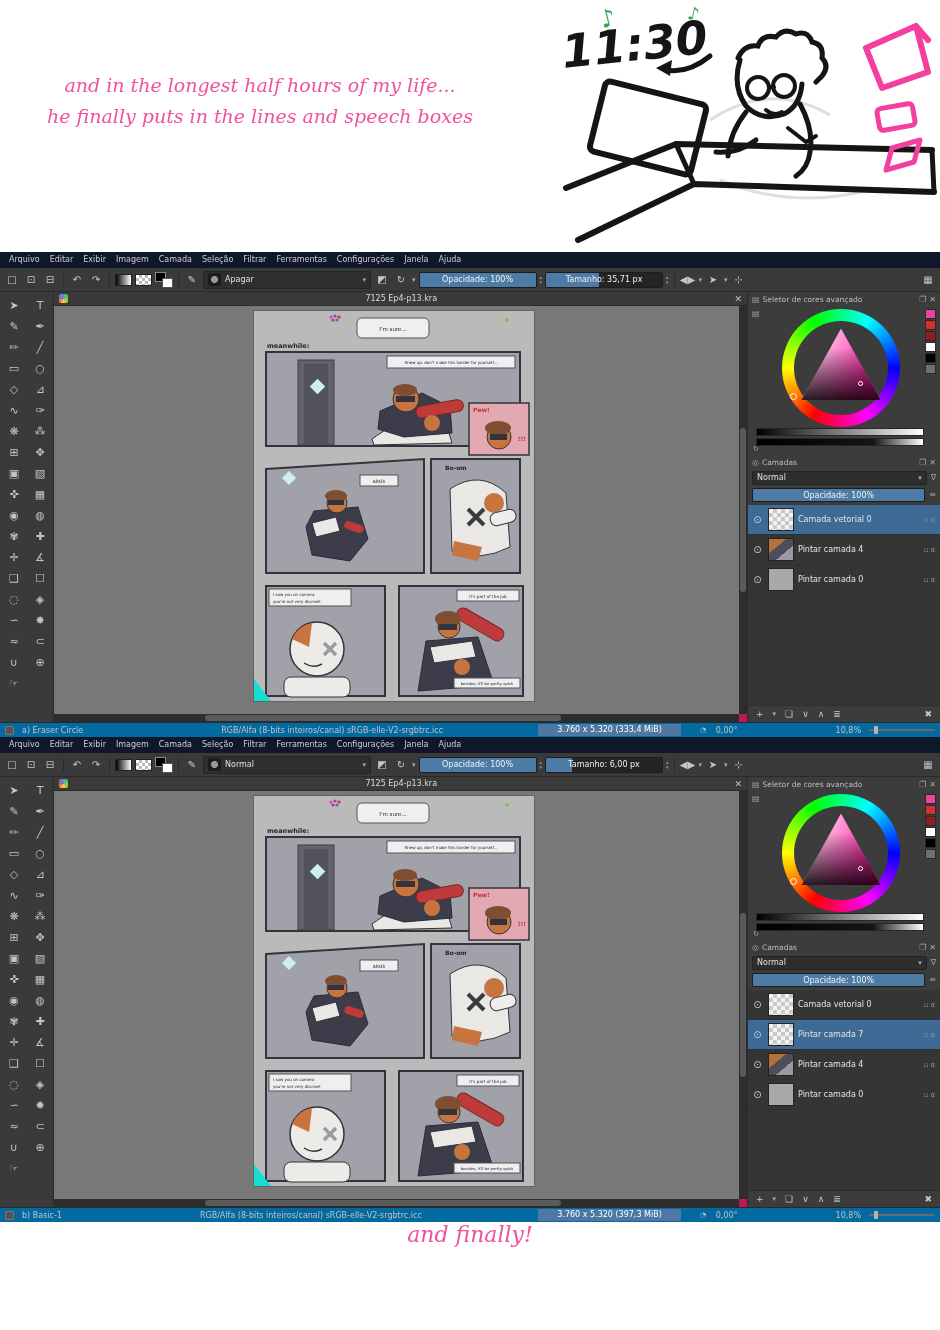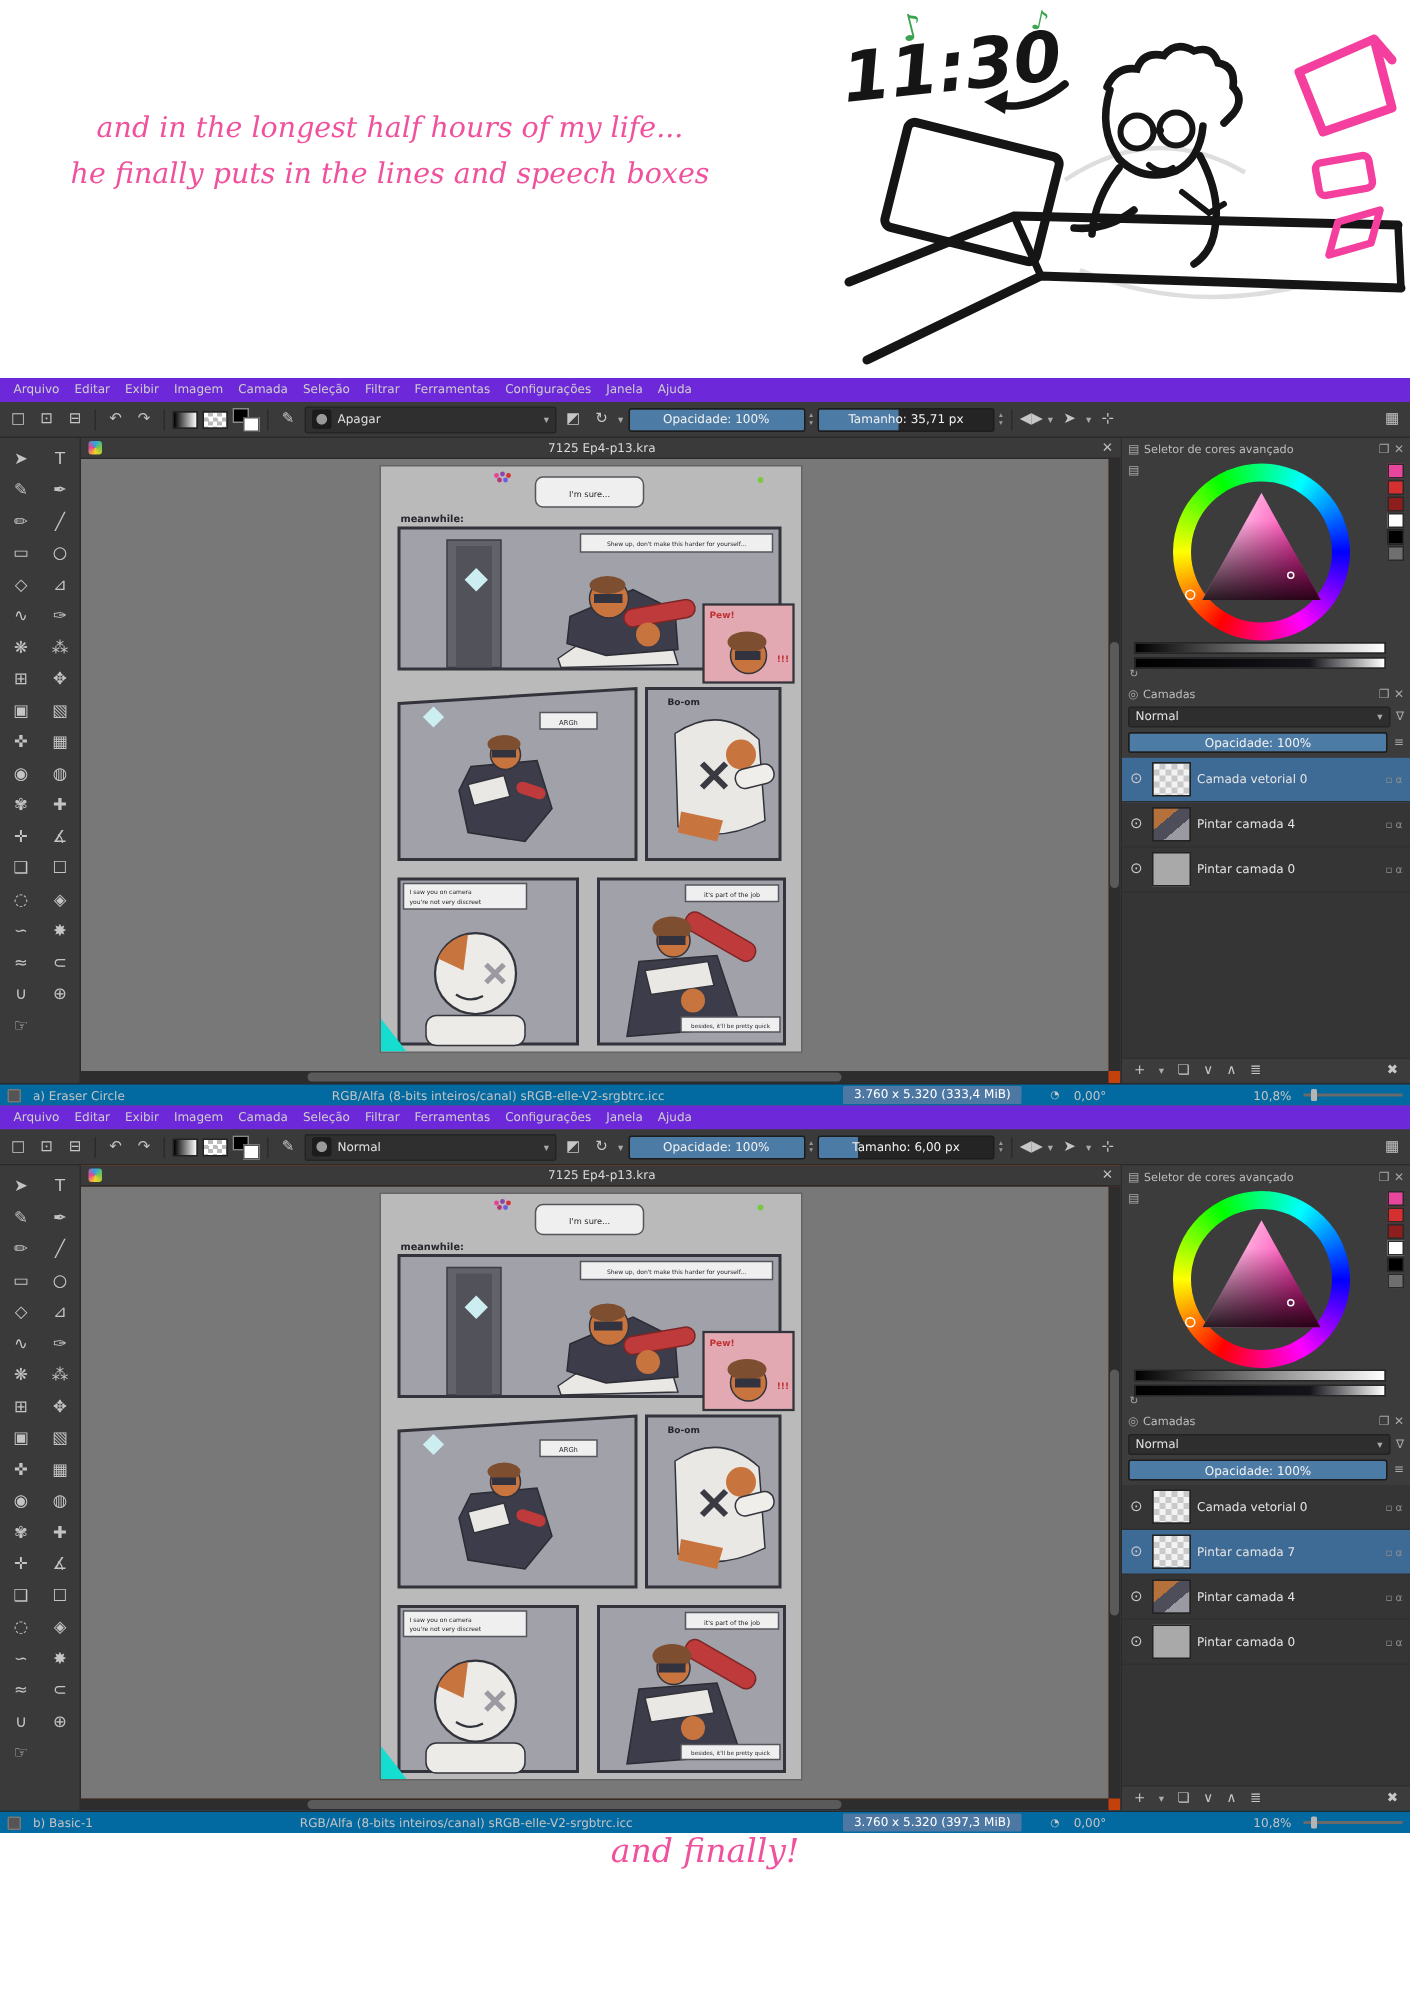--- a/index.html
+++ b/index.html
@@ -13,21 +13,21 @@
   font-family:"DejaVu Serif",serif;font-style:italic;font-size:19px;line-height:31px}
 .doodle{position:absolute;right:0;top:0;width:380px;height:250px}
 .bottom-strip{position:absolute;top:1222px;left:0;width:940px;height:108px;background:#fff}
 .bottom-caption{text-align:center;color:#f0519d;font-family:"DejaVu Serif",serif;
   font-style:italic;font-size:22px}
 
 
 .krita{position:absolute;left:0;width:940px;height:485px;background:#3c3c3c;color:#ccc;font-size:8px}
 #win1{top:252px}
 #win2{top:737px}
-.menubar{position:absolute;top:0;left:0;right:0;height:16px;background:#6d28d9;display:flex;align-items:flex-start;padding:0 4px}
+.menubar{position:absolute;top:0;left:0;right:0;height:16px;background:#0f172a;display:flex;align-items:flex-start;padding:0 4px}
 .menu-item{font-size:8px;color:#cecece;padding:0 5px;line-height:16px;white-space:nowrap}
 .toolbar{position:absolute;top:16px;left:0;right:0;height:24px;background:#3a3a3a;border-bottom:1px solid #2a2a2a;
   display:flex;align-items:center;gap:3px;padding:0 4px}
 .tbtn{min-width:16px;height:17px;display:inline-flex;align-items:center;justify-content:center;color:#c6c6c6;font-size:10px}
 .tiny{font-size:7px;min-width:9px}
 .tsep{width:1px;height:14px;background:#2b2b2b;margin:0 2px}
 .gradient-chip{width:17px;height:12px;border:1px solid #222;background:linear-gradient(to right,#000,#fff)}
 .pattern-chip{width:17px;height:12px;border:1px solid #222;
   background:conic-gradient(#bbb 25%,#fff 0 50%,#bbb 0 75%,#fff 0);background-size:6px 6px}
 .fgbg{position:relative;width:18px;height:16px;display:inline-block}
@@ -38,21 +38,21 @@
 .preset .plabel{flex:1;font-size:8px;color:#e0e0e0;white-space:nowrap;overflow:hidden}
 .caret{font-size:7px;color:#aaa}
 .tslider{position:relative;width:118px;height:16px;background:#242424;border:1px solid #1d1d1d;border-radius:2px;overflow:hidden}
 .tslider .fill{position:absolute;left:0;top:0;bottom:0;background:#4c7ba6}
 .tslider .tlabel{position:relative;font-size:8px;color:#f2f2f2;text-align:center;line-height:14px;white-space:nowrap}
 .spin{display:inline-flex;flex-direction:column;justify-content:center;color:#9a9a9a;font-size:5px;line-height:5px}
 .main{position:absolute;top:40px;left:0;right:0;bottom:15px}
 .toolbox{position:absolute;left:0;top:0;bottom:0;width:54px;background:#3a3a3a;border-right:1px solid #2c2c2c;
   display:flex;flex-wrap:wrap;align-content:flex-start;padding:3px 0 0 1px}
 .tool{width:26px;height:21px;display:flex;align-items:center;justify-content:center;font-size:11px;color:#c4c4c4}
-.canvas-region{position:absolute;left:54px;right:193px;top:0;bottom:0;background:#c2410c}
+.canvas-region{position:absolute;left:54px;right:193px;top:0;bottom:0;background:#be185d}
 .doc-tab{position:absolute;top:0;left:0;right:0;height:14px;background:#3a3a3a;border-bottom:1px solid #2b2b2b;
   display:flex;align-items:center;padding:0 5px;gap:4px;z-index:2}
 .klogo{width:9px;height:9px;border-radius:2px;background:conic-gradient(#29a8e0,#7ac943,#f5d327,#e84393,#29a8e0)}
 .tab-title{flex:1;text-align:center;font-size:8px;color:#dadada}
 .tab-close{font-size:9px;color:#c0c0c0}
 .viewport{position:absolute;top:14px;left:0;right:8px;bottom:8px;background:#787878;overflow:hidden}
 .page{position:absolute;left:200px;top:5px;width:280px;height:390px;background:#bababa;box-shadow:0 0 0 1px #646464}
 .hscroll{position:absolute;left:0;right:8px;bottom:0;height:8px;background:#2d2d2d}
 .hscroll .thumb{position:absolute;top:1px;bottom:1px;left:22%;width:52%;background:#5a5a5a;border-radius:3px}
 .vscroll{position:absolute;top:14px;bottom:8px;right:0;width:8px;background:#2d2d2d}
@@ -90,21 +90,21 @@
 .layer-thumb.checker{background:conic-gradient(#c9c9c9 25%,#f2f2f2 0 50%,#c9c9c9 0 75%,#f2f2f2 0);background-size:8px 8px}
 .layer-thumb.art{background:linear-gradient(140deg,#b5713c 0 35%,#4e4e5a 35% 65%,#9a9aa2 65%)}
 .layer-thumb.gray{background:#a9a9a9}
 .layer-name{flex:1;font-size:8px;color:#e4e4e4;white-space:nowrap;overflow:hidden}
 .layer-badges{font-size:7px;color:#8f8f8f;letter-spacing:2px;white-space:nowrap}
 .layers-bottom{position:absolute;left:0;right:0;bottom:0;height:17px;border-top:1px solid #2e2e2e;
   display:flex;align-items:center;gap:9px;padding:0 8px;font-size:9px;color:#c8c8c8}
 .statusbar{position:absolute;left:0;right:0;bottom:0;height:15px;background:#0369a1;border-top:1px solid #292929;
   display:flex;align-items:center;gap:8px;padding:0 5px;font-size:8px;color:#c3c3c3;white-space:nowrap}
 .sb-chip{width:9px;height:9px;background:#555;border:1px solid #777;border-radius:1px;flex:none}
-.sb-dims{background:#4e78a4;color:#fff;padding:0 7px;line-height:12px;border-radius:1px;margin-left:auto}
+.sb-dims{background:#4e78a4;color:#fff;padding:0 19px;line-height:12px;border-radius:1px;margin-left:auto}
 .zoomline{position:relative;width:66px;height:2px;background:#6a6a6a;display:inline-block}
 .zoomline .zh{position:absolute;left:7%;top:-3px;width:4px;height:8px;background:#b5b5b5;border-radius:1px}
 .comic-text{font-family:"DejaVu Sans",sans-serif;fill:#26262c}
 </style>
 </head>
 <body>
 
 <div class="sheet">
 
   <section class="top-strip">

